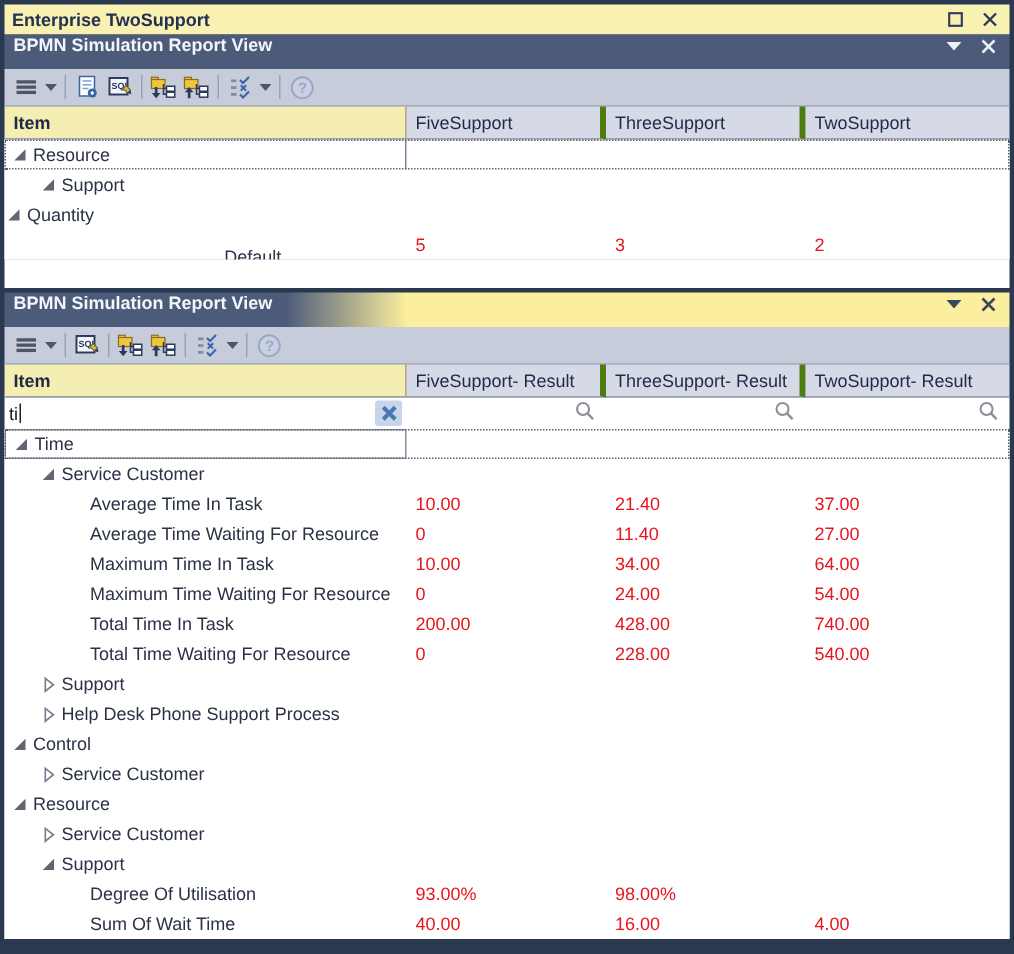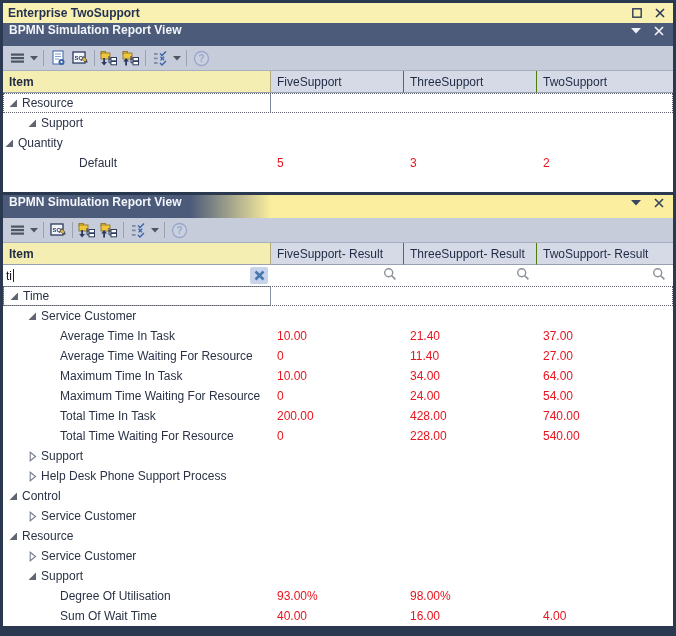--- a/index.html
+++ b/index.html
@@ -24,21 +24,21 @@
   .ptitle.active .pt-text{color:#f2f5fa;}
   
   .toolbar{height:25px;background:#c6ccd9;border-bottom:1px solid #a7aec0;
     display:flex;align-items:center;padding:0 3px;flex:0 0 auto;}
   .tbtn{height:21px;min-width:22px;display:flex;align-items:center;justify-content:center;
     padding:0 2px;border-radius:2px;}
   .tsep{width:1px;height:16px;background:#9aa2b4;margin:0 3px;flex:0 0 auto;}
   .tcaret{min-width:11px;}
   
   .hdr{display:flex;height:22px;flex:0 0 auto;}
-  .hcell{display:flex;align-items:center;padding:0 6px;border-right:1px solid #4d7c0f;
+  .hcell{display:flex;align-items:center;padding:0 6px;border-right:4px solid #4d7c0f;
     border-bottom:1px solid #98a0b2;color:#1f2a44;overflow:hidden;white-space:nowrap;}
   .hcell.item{background:#f5eeb2;font-weight:bold;border-right:1px solid #b4ab7a;text-align:right;}
   .hcell.val{background:#d5dae6;}
   .c0{width:268px;flex:0 0 auto;}
   .c1{width:133px;flex:0 0 auto;}
   .c2{width:133px;flex:0 0 auto;}
   .c3{width:136px;flex:0 0 auto;border-right:none !important;}
   
   .frow{display:flex;height:21px;background:#fff;flex:0 0 auto;}
   .fcell{display:flex;align-items:center;padding:0 3px;overflow:hidden;}
@@ -215,21 +215,21 @@
                   <polygon points="1.5,9 9,9 9,1.5" fill="#5f6672"></polygon>
                 </svg>
               </span>
               <span class="tlabel">Quantity</span>
             </div>
             <div class="vcell c1"></div>
             <div class="vcell c2"></div>
             <div class="vcell c3"></div>
           </div>
           <div class="trow">
-            <div class="tcell0" style="padding-left: 61px;">
+            <div class="tcell0" style="padding-left: 61px; flex-direction: column;">
               <span class="tri"></span>
               <span class="tlabel">Default</span>
             </div>
             <div class="vcell c1">5</div>
             <div class="vcell c2">3</div>
             <div class="vcell c3">2</div>
           </div>
         </div>
         <div class="filler" style="height: 19px;"></div>
       </div>

